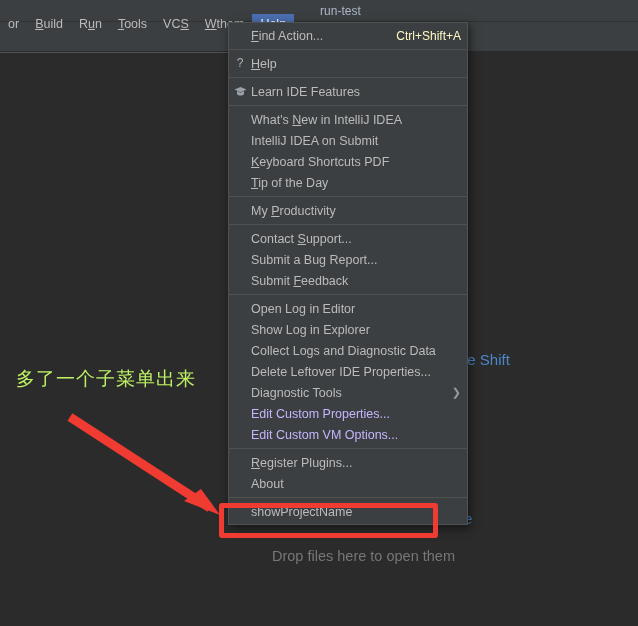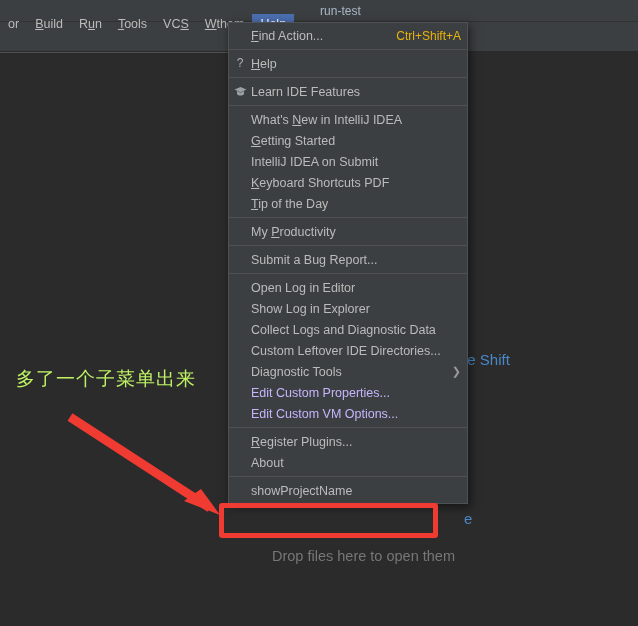--- a/index.html
+++ b/index.html
@@ -118,21 +118,21 @@
     color: #b0b0b0;
     font-size: 12px;
     line-height: 21px;
   }
   .menu-label {
     flex: 1;
     overflow: hidden;
   }
   .menu-label u { text-decoration: underline; }
   .menu-shortcut {
-    color: #eab308;
+    color: #fef9c3;
     font-size: 12px;
     margin-left: 14px;
   }
   .submenu-arrow {
     color: #9a9a9a;
     font-size: 11px;
     margin-left: 8px;
     line-height: 21px;
   }
   .menu-sep {
@@ -225,24 +225,20 @@
   </div>
 
   <div class="menu-sep"></div>
 
   <div class="menu-row">
     <span class="menu-icon"></span>
     <span class="menu-label">What's <u>N</u>ew in IntelliJ IDEA</span>
   </div>
   <div class="menu-row">
     <span class="menu-icon"></span>
-    <span class="menu-label"><u>G</u>etting Started</span>
-  </div>
-  <div class="menu-row">
-    <span class="menu-icon"></span>
     <span class="menu-label">IntelliJ IDEA on Submit</span>
   </div>
   <div class="menu-row">
     <span class="menu-icon"></span>
     <span class="menu-label"><u>K</u>eyboard Shortcuts PDF</span>
   </div>
   <div class="menu-row">
     <span class="menu-icon"></span>
     <span class="menu-label"><u>T</u>ip of the Day</span>
   </div>
@@ -251,40 +247,48 @@
 
   <div class="menu-row">
     <span class="menu-icon"></span>
     <span class="menu-label">My <u>P</u>roductivity</span>
   </div>
 
   <div class="menu-sep"></div>
 
   <div class="menu-row">
     <span class="menu-icon"></span>
+    <span class="menu-label">Contact <u>S</u>upport...</span>
+  </div>
+  <div class="menu-row">
+    <span class="menu-icon"></span>
     <span class="menu-label">Submit a Bug Report...</span>
   </div>
+  <div class="menu-row">
+    <span class="menu-icon"></span>
+    <span class="menu-label">Submit <u>F</u>eedback</span>
+  </div>
 
   <div class="menu-sep"></div>
 
   <div class="menu-row">
     <span class="menu-icon"></span>
     <span class="menu-label">Open Log in Editor</span>
   </div>
   <div class="menu-row">
     <span class="menu-icon"></span>
     <span class="menu-label">Show Log in Explorer</span>
   </div>
   <div class="menu-row">
     <span class="menu-icon"></span>
     <span class="menu-label">Collect Logs and Diagnostic Data</span>
   </div>
   <div class="menu-row">
     <span class="menu-icon"></span>
-    <span class="menu-label">Custom Leftover IDE Directories...</span>
+    <span class="menu-label">Delete Leftover IDE Properties...</span>
   </div>
   <div class="menu-row">
     <span class="menu-icon"></span>
     <span class="menu-label">Diagnostic Tools</span>
     <span class="submenu-arrow">❯</span>
   </div>
   <div class="menu-row disabled">
     <span class="menu-icon"></span>
     <span class="menu-label">Edit Custom Properties...</span>
   </div>

